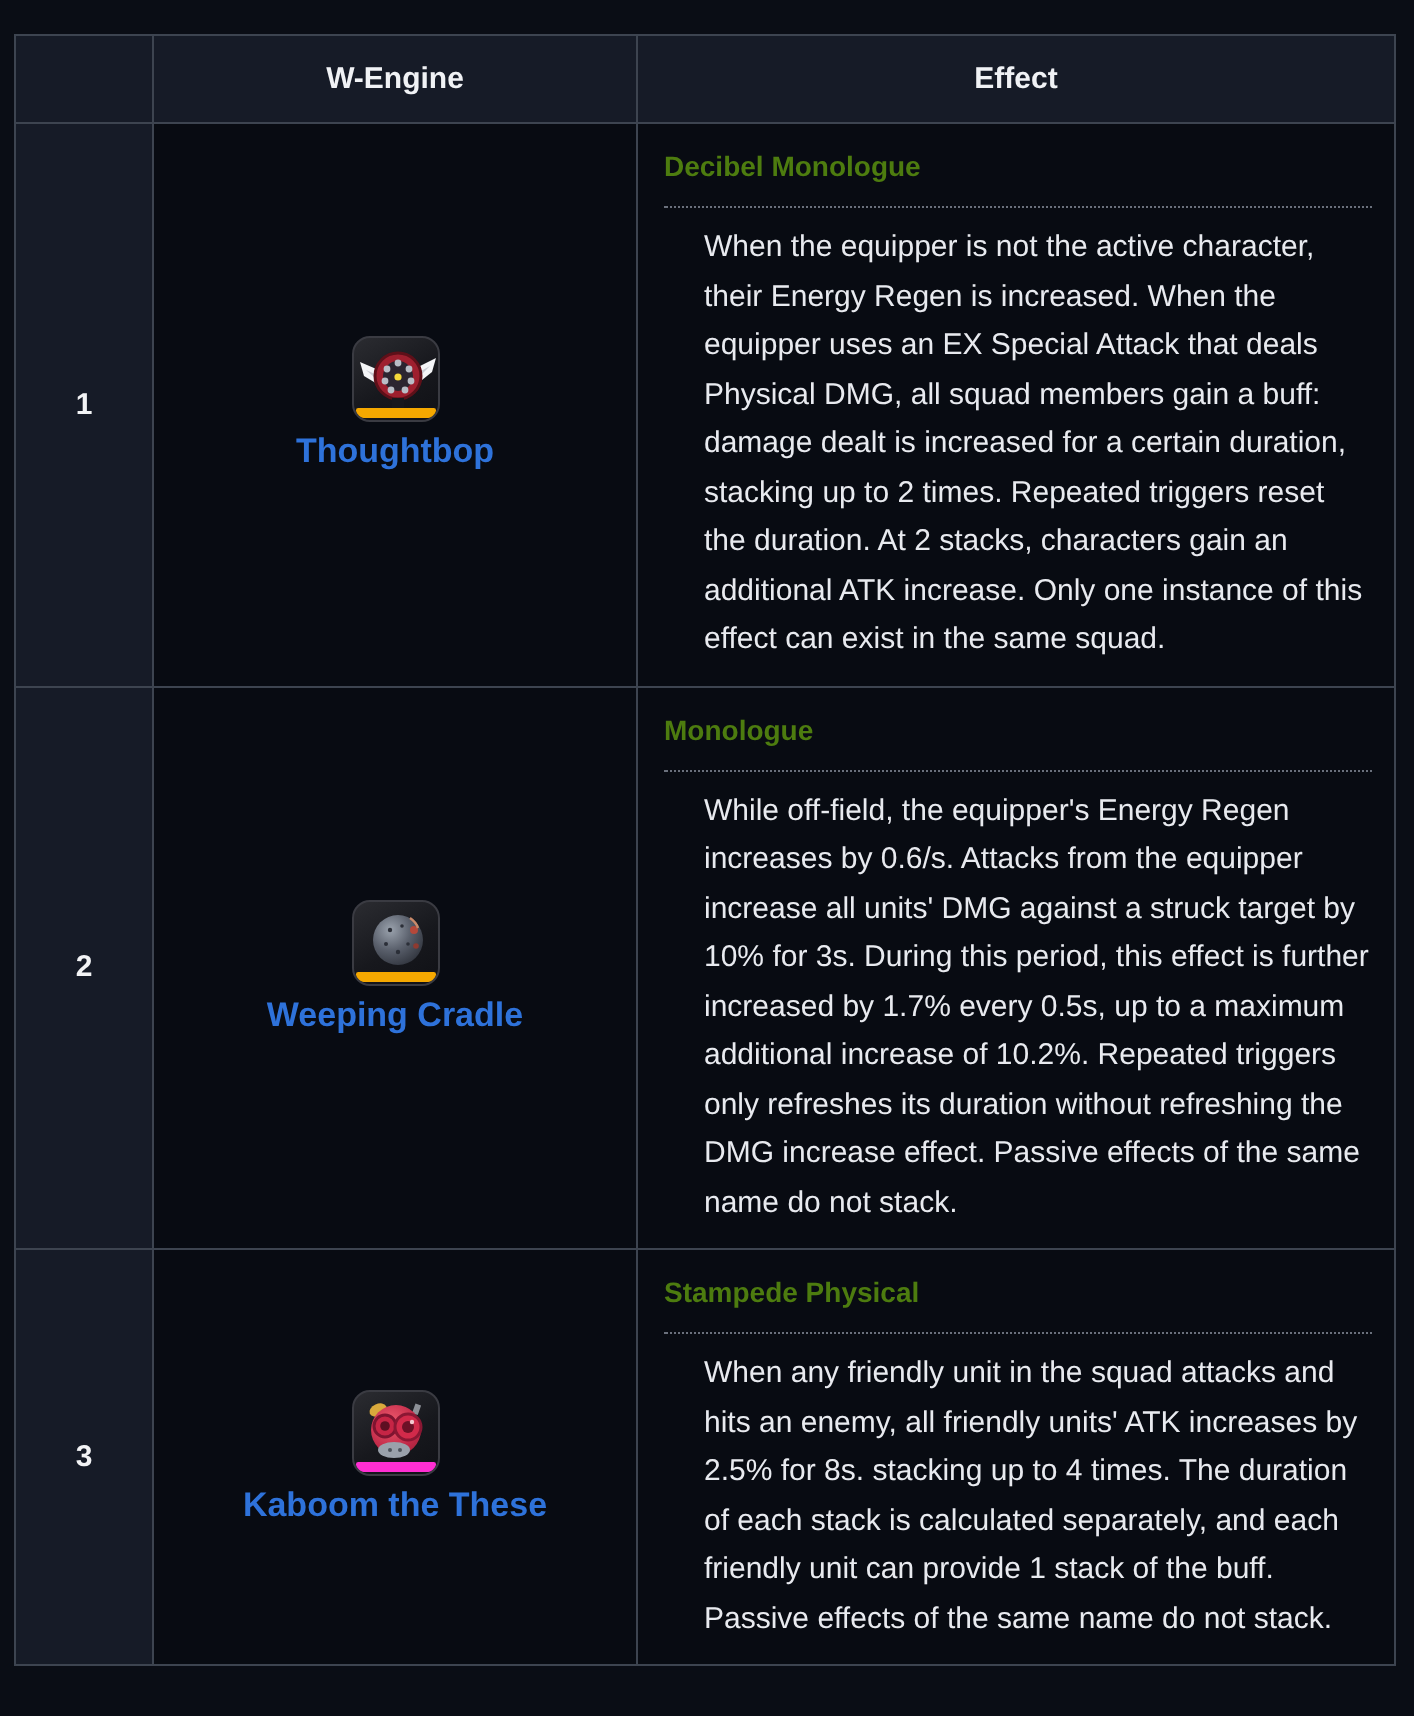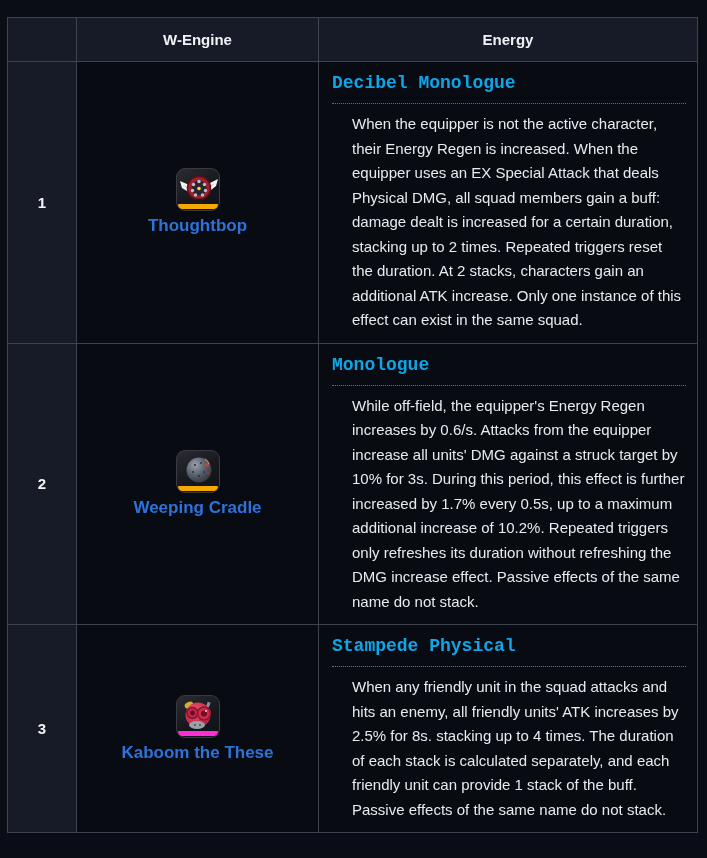--- a/index.html
+++ b/index.html
@@ -74,25 +74,24 @@
     font-size: 17px;
     font-weight: bold;
     text-decoration: none;
     cursor: pointer;
   }
   td.effect-cell {
     vertical-align: top;
     padding: 12px 11px 10px 13px;
   }
   .effect-title {
-    font-size: 18px;
-    font-weight: bold;
-    color: #0ea5e9;
+    font-size: 14px;
+    font-weight: bold;
+    color: #4d7c0f;
     line-height: 18px;
-    font-family: Liberation Mono, monospace;
   }
   .effect-divider {
     border-top: 1px dotted #6a707c;
     margin: 11px 0 8px 0;
   }
   .effect-text {
     font-size: 15px;
     line-height: 24.5px;
     color: #e8eaef;
     margin-left: 20px;
@@ -109,21 +108,21 @@
   <table class="wengine-table">
     <colgroup>
         <col class="col-rank">
         <col class="col-engine">
         <col class="col-effect">
       </colgroup>
     <thead>
       <tr>
         <th></th>
         <th>W-Engine</th>
-        <th>Energy</th>
+        <th>Effect</th>
       </tr>
     </thead>
     <tbody>
 
       <tr class="row-1">
         <th class="rank-cell">1</th>
         <td class="engine-cell">
           <div class="engine-wrap">
             <div class="engine-icon">
               <svg width="44" height="38" viewBox="0 0 44 38">

